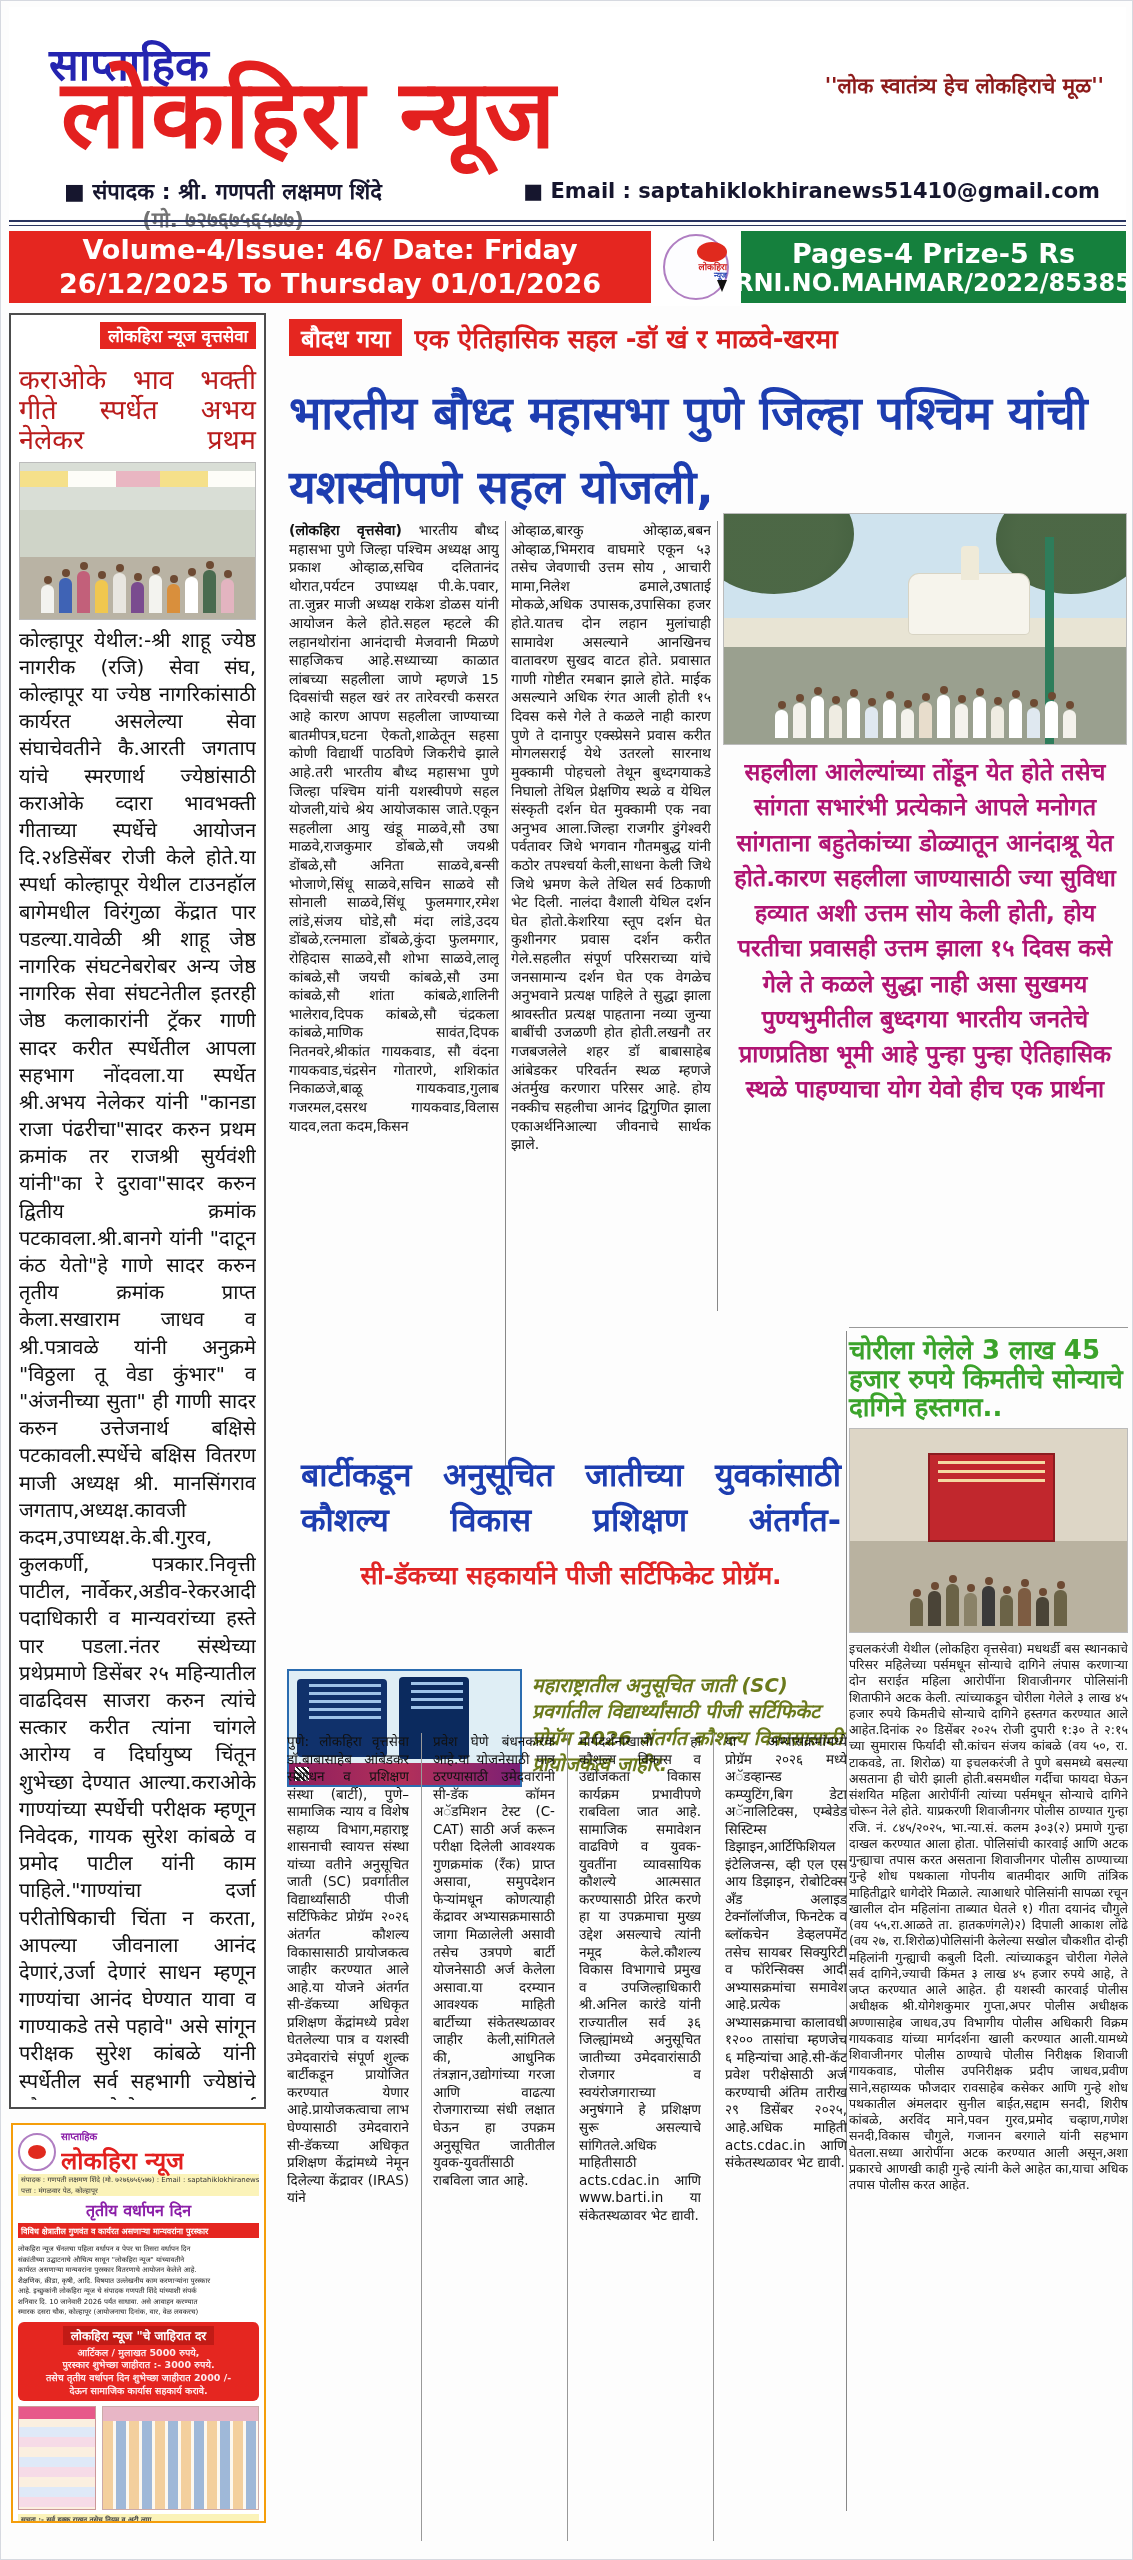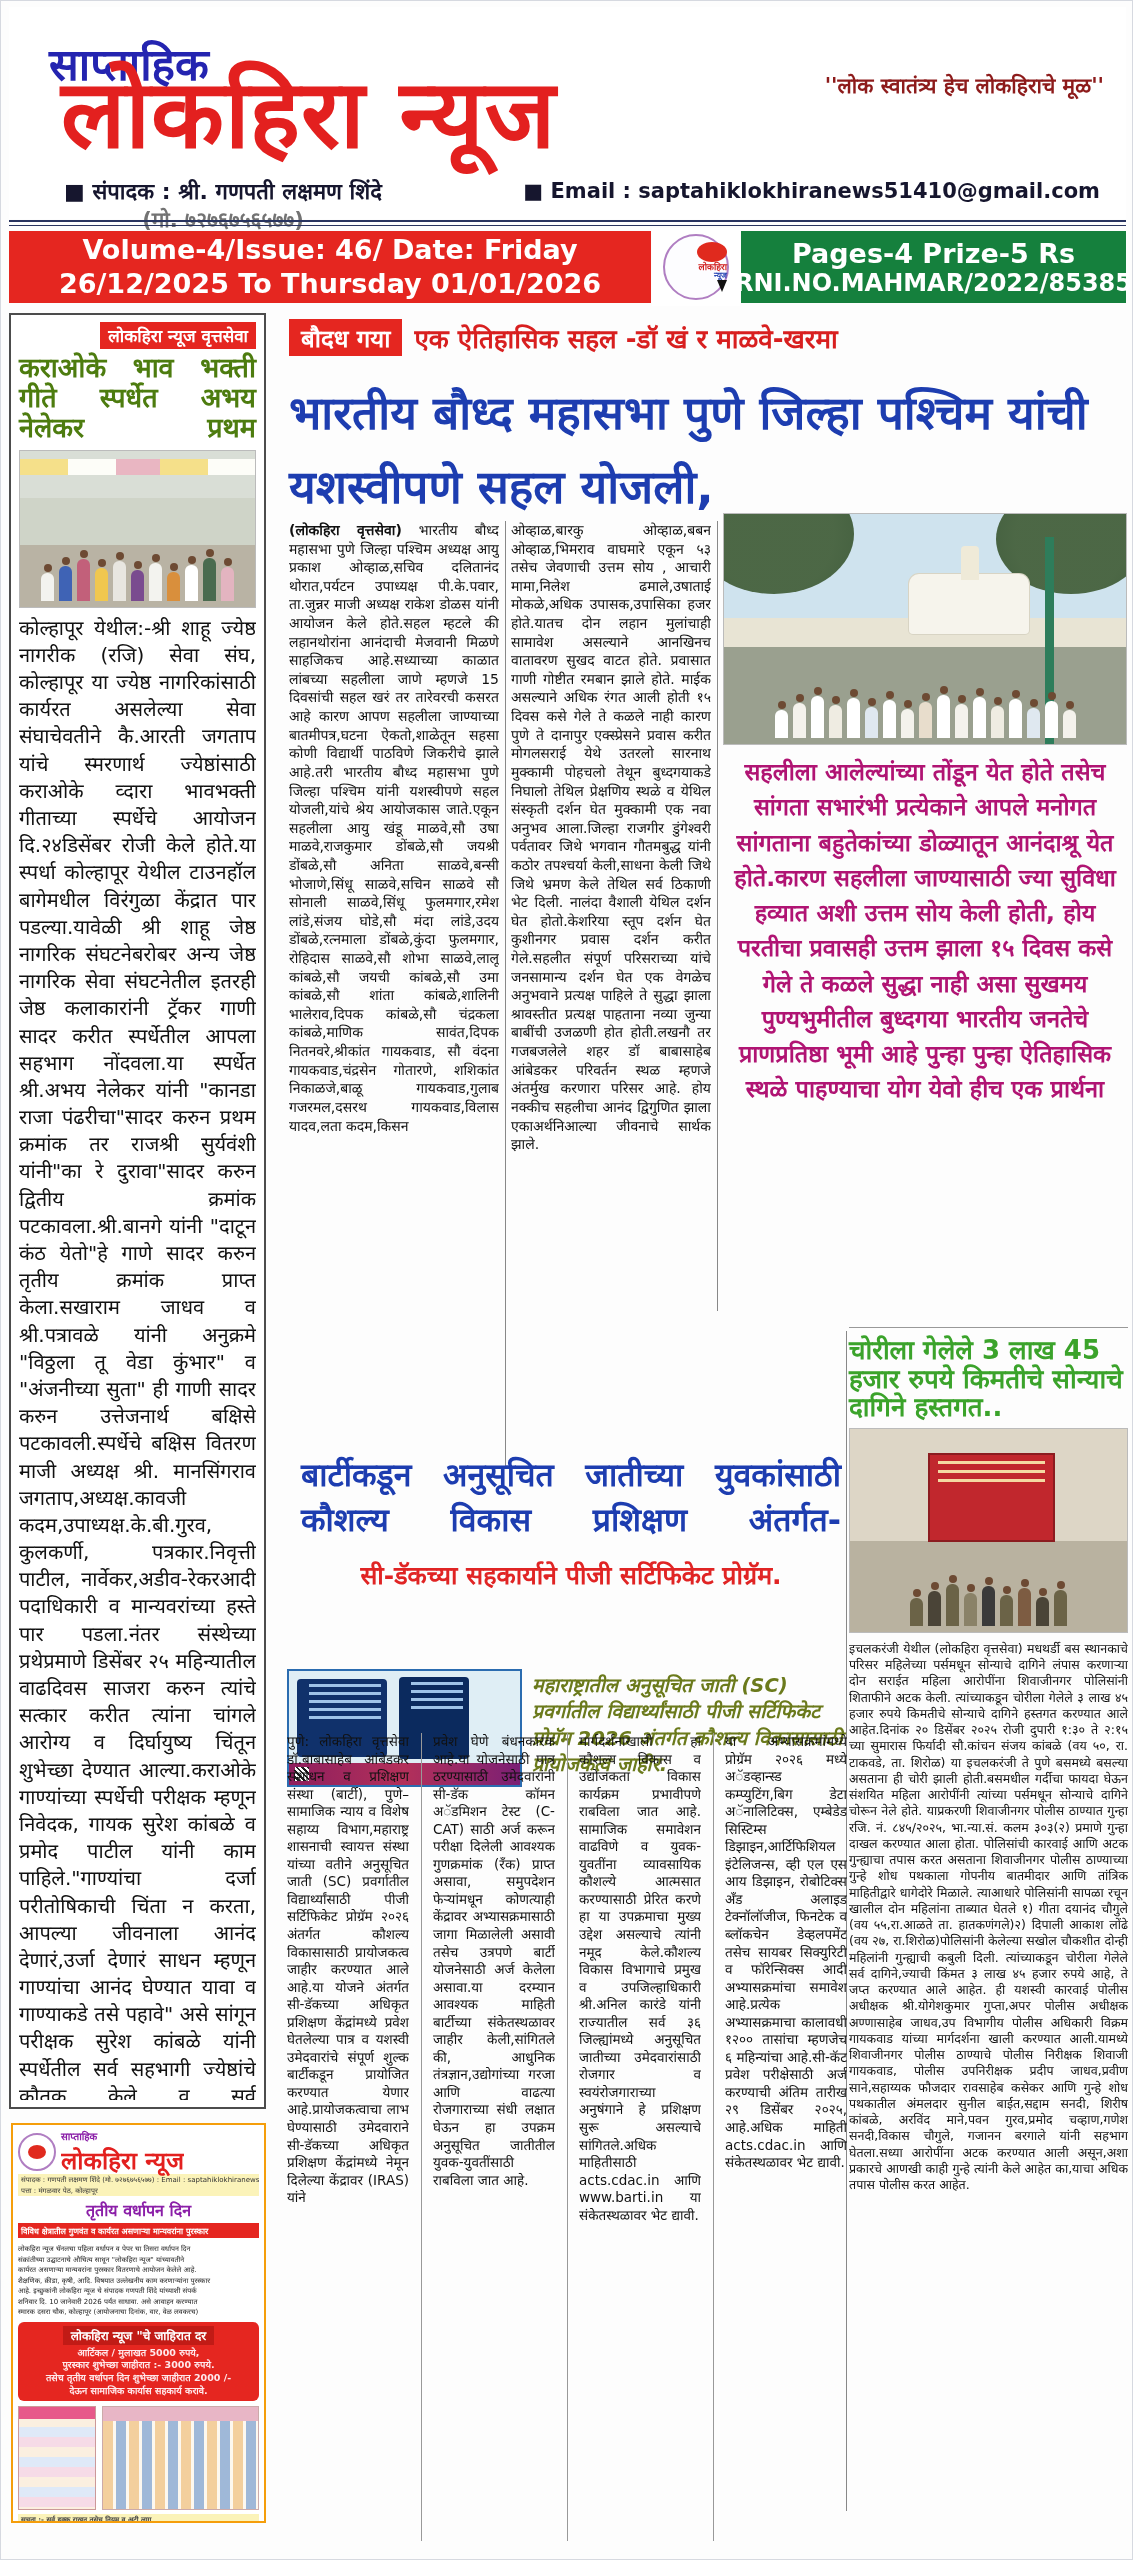--- a/index.html
+++ b/index.html
@@ -28,21 +28,21 @@
   .logo-cell{position:absolute;left:651px;top:227px;width:88px;height:78px;background:#fff;display:flex;align-items:center;justify-content:center;}
   .logo-circle{width:66px;height:66px;border-radius:50%;border:2px solid #b07ec2;background:#fdfdff;position:relative;display:flex;flex-direction:column;align-items:flex-end;justify-content:center;}
   .logo-blob{width:30px;height:20px;border-radius:50%;background:#e02a1e;margin-bottom:1px;}
   .logo-t1{font-size:9px;font-weight:bold;color:#d01f1f;line-height:1;}
   .logo-t2{font-size:8px;font-weight:bold;color:#1d3db0;line-height:1.1;}
   .logo-mic{width:0;height:0;border-left:5px solid transparent;border-right:5px solid transparent;border-top:12px solid #111;}
 
   
   .sidebar{position:absolute;left:8px;top:312px;width:257px;height:1796px;border:2px solid #4c4c4c;background:#fff;padding:7px 8px;display:flex;flex-direction:column;overflow:hidden;}
   .sb-badge{align-self:flex-end;background:#e52620;color:#fff;font-size:17px;font-weight:bold;padding:2px 8px;margin-bottom:2px;}
-  .sb-headline{color:#4d7c0f;font-size:27px;font-weight:700;line-height:1.12;text-align:justify;text-align-last:justify;margin:2px 0 6px 0;}
+  .sb-headline{color:#b91c1c;font-size:27px;font-weight:400;line-height:1.12;text-align:justify;text-align-last:justify;margin:14px 0 6px 0;}
   .photo{position:relative;overflow:hidden;border:1px solid #bbb;}
   .sb-photo{height:158px;background:linear-gradient(#d9ded6 0 30%,#cfd4c8 30% 60%,#b9b3a4 60% 100%);}
   .banner-strip{position:absolute;left:0;top:8px;width:100%;height:16px;background:repeating-linear-gradient(90deg,#f5e08a 0 48px,#fdfdf8 48px 96px,#e9b6c2 96px 140px);}
   .crowd{position:absolute;left:0;bottom:6px;width:100%;display:flex;justify-content:center;gap:5px;align-items:flex-end;}
   .fig{width:13px;border-radius:6px 6px 0 0;position:relative;flex:0 0 auto;}
   .fig::before{content:'';position:absolute;top:-9px;left:3px;width:8px;height:8px;border-radius:50%;background:#6d4a33;}
   .sb-body{margin-top:7px;font-size:20px;line-height:1.36;text-align:justify;color:#111;flex:1;overflow:hidden;}
 
   
   .kicker-row{position:absolute;left:288px;top:318px;display:flex;align-items:center;gap:12px;}

